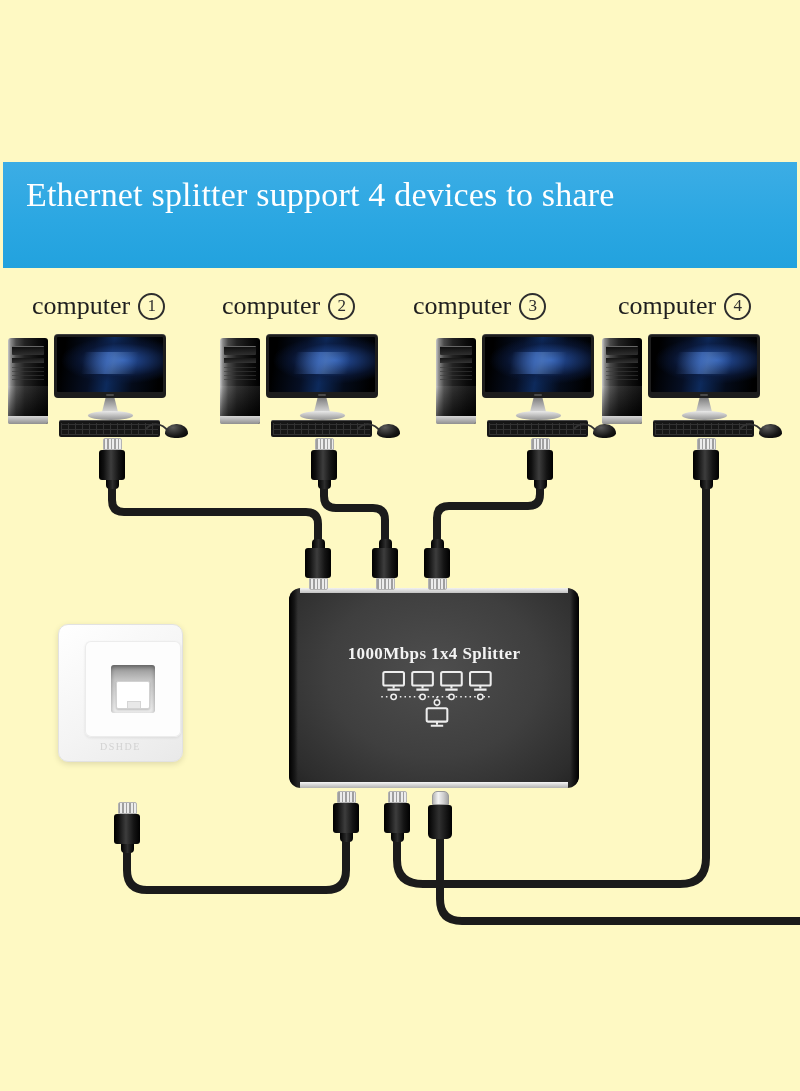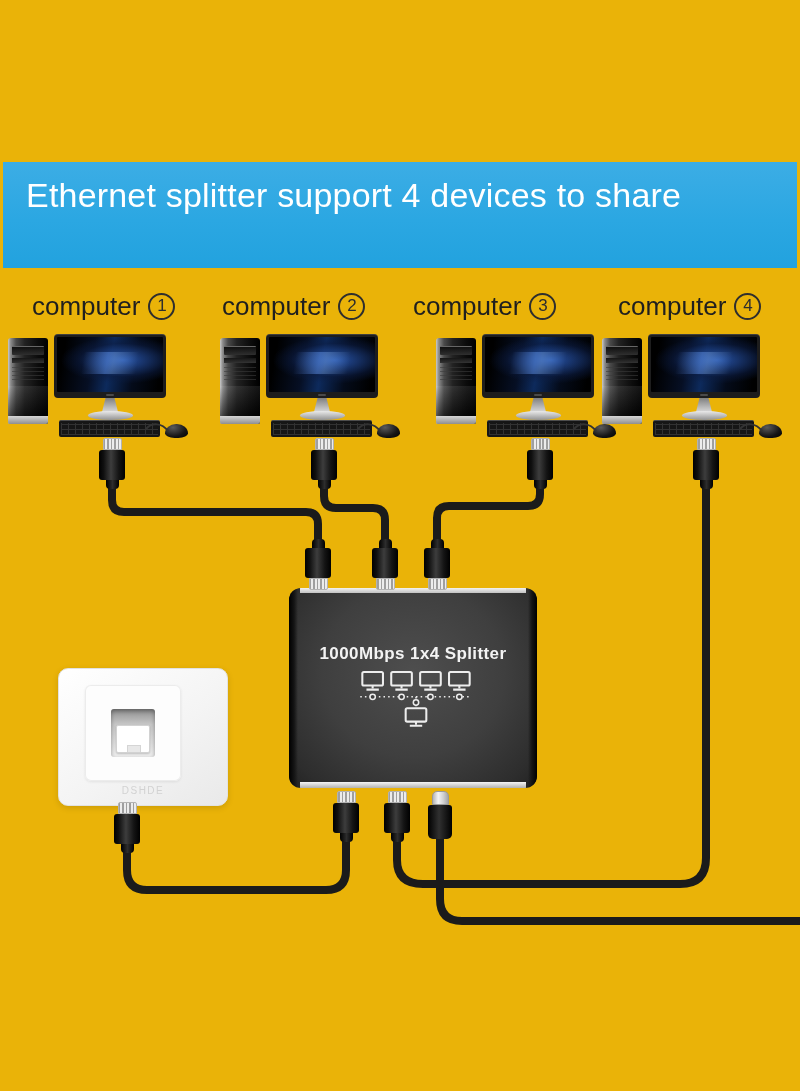--- a/index.html
+++ b/index.html
@@ -4,22 +4,22 @@
 <style>
   :root{
     --banner-blue:#2ba7e2;
     --cable-color:#1b1b1b;
     --label-color:#1f1f1f;
     --splitter-body:#3f3f3f;
   }
   html,body{margin:0;padding:0;background:#fff;}
   #scene{
     position:relative;width:800px;height:1091px;margin:0 auto;
-    background:#eab308;overflow:hidden;
-    font-family:Liberation Sans, sans-serif;
+    background:#fef9c3;overflow:hidden;
+    font-family:Liberation Serif, serif;
   }
   
   .banner{
     position:absolute;left:3px;top:162px;width:794px;height:106px;
     background:linear-gradient(180deg,#3cade5 0%,var(--banner-blue) 55%,#22a2de 100%);
     color:#fff;padding:11px 0 0 23px;box-sizing:border-box;
   }
   .banner-line{font-size:34px;line-height:44px;letter-spacing:0.2px;}
   
   .computer-label{
@@ -99,40 +99,40 @@
   #conn-wall{left:113px;top:802px}
   #conn-power{left:426px;top:791px}
   .usb-tip{width:17px;height:14px;box-sizing:border-box;border:1px solid #9a9a9a;border-radius:5px 5px 0 0;
     background:linear-gradient(90deg,#b5b5b5,#f4f4f4 35%,#cfcfcf 70%,#a5a5a5);}
   .usb-body{width:24px;height:34px;border-radius:3px 3px 5px 5px;
     background:linear-gradient(90deg,#000,#303030 46%,#000);}
   
   .splitter{
     position:absolute;left:289px;top:588px;width:248px;height:200px;border-radius:12px;
     background:radial-gradient(ellipse at 50% 42%,#4e4e4e 0%,var(--splitter-body) 52%,#2d2d2d 86%,#222 100%);
-    overflow:hidden;z-index:3;
+    overflow:hidden;z-index:3;padding-left:42px;
   }
   .splitter .edge-top{position:absolute;top:0;left:11px;right:11px;height:5px;
     background:linear-gradient(#f2f2f2,#c2c2c2);}
   .splitter .edge-bottom{position:absolute;bottom:0;left:11px;right:11px;height:6px;
     background:linear-gradient(#f5f5f5,#b2b2b2);}
   .splitter .edge-left{position:absolute;left:0;top:0;bottom:0;width:9px;
     background:linear-gradient(90deg,#000,#141414 55%,rgba(20,20,20,0));border-radius:12px 0 0 12px;}
   .splitter .edge-right{position:absolute;right:0;top:0;bottom:0;width:9px;
     background:linear-gradient(270deg,#000,#141414 55%,rgba(20,20,20,0));border-radius:0 12px 12px 0;}
   .splitter-title{
     position:absolute;left:0;right:0;top:56px;text-align:center;
     color:#f3f3f3;font-size:17px;font-weight:bold;letter-spacing:.4px;
   }
   .splitter-diagram{position:absolute;left:50%;top:82px;width:112px;height:64px;margin-left:-53px;}
   
   .wall-plate{
-    position:absolute;left:58px;top:624px;width:170px;height:138px;border-radius:10px;
+    position:absolute;left:58px;top:624px;width:125px;height:138px;border-radius:10px;
     background:linear-gradient(145deg,#ffffff,#f4f4f4 55%,#e9e9e9);
-    border:1px solid #e2e2e2;box-shadow:0 2px 6px rgba(0,0,0,.13);box-sizing:border-box;margin-top:44px;
+    border:1px solid #e2e2e2;box-shadow:0 2px 6px rgba(0,0,0,.13);box-sizing:border-box;
   }
   .plate-inner{
     position:absolute;left:26px;top:16px;width:96px;height:96px;border-radius:6px;background:#fdfdfd;
     box-shadow:inset 0 0 0 1px #ececec,0 1px 3px rgba(0,0,0,.08);
   }
   .jack{
     position:absolute;left:50%;top:50%;width:44px;height:48px;margin:-24px 0 0 -22px;border-radius:3px;
     background:linear-gradient(180deg,#8f8f8f,#c6c6c6 32%,#efefef);
     box-shadow:inset 0 2px 4px rgba(0,0,0,.35);
   }

